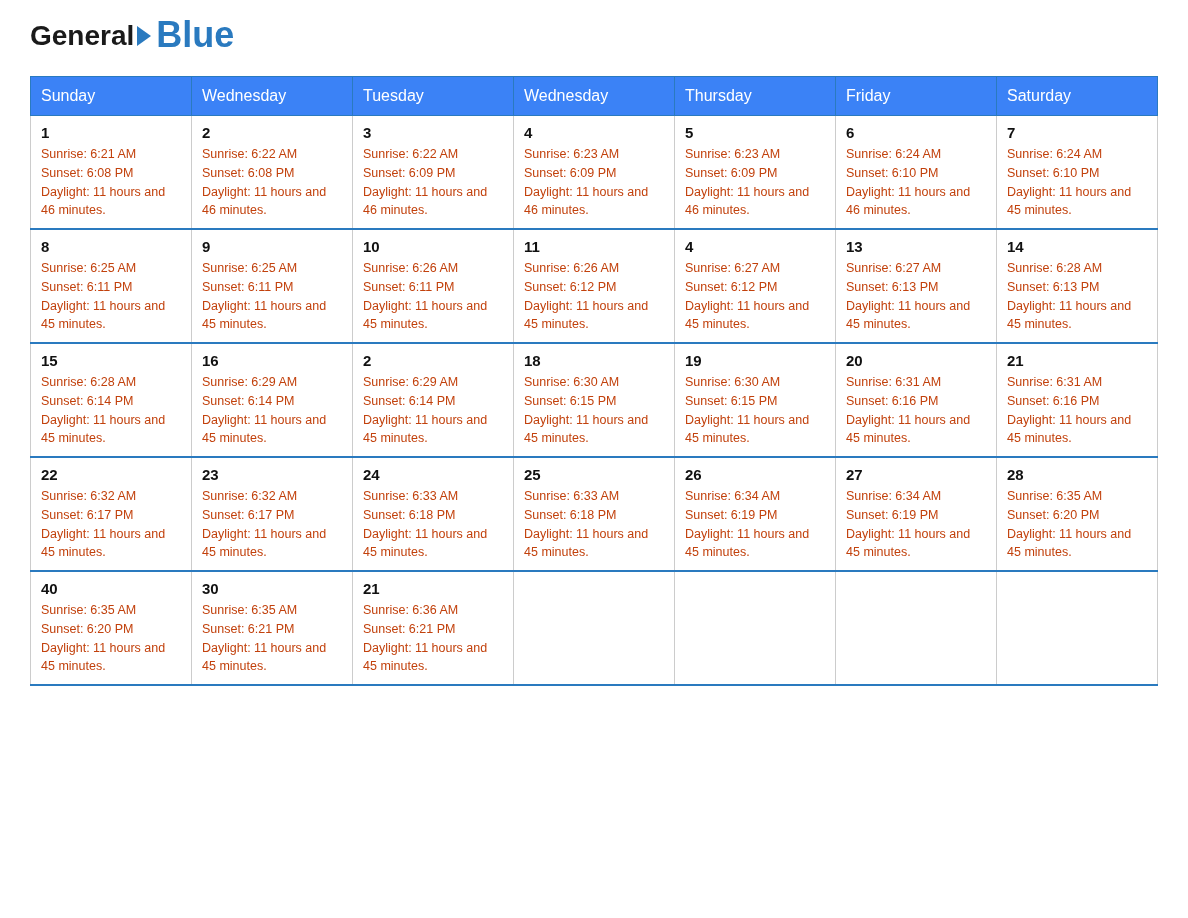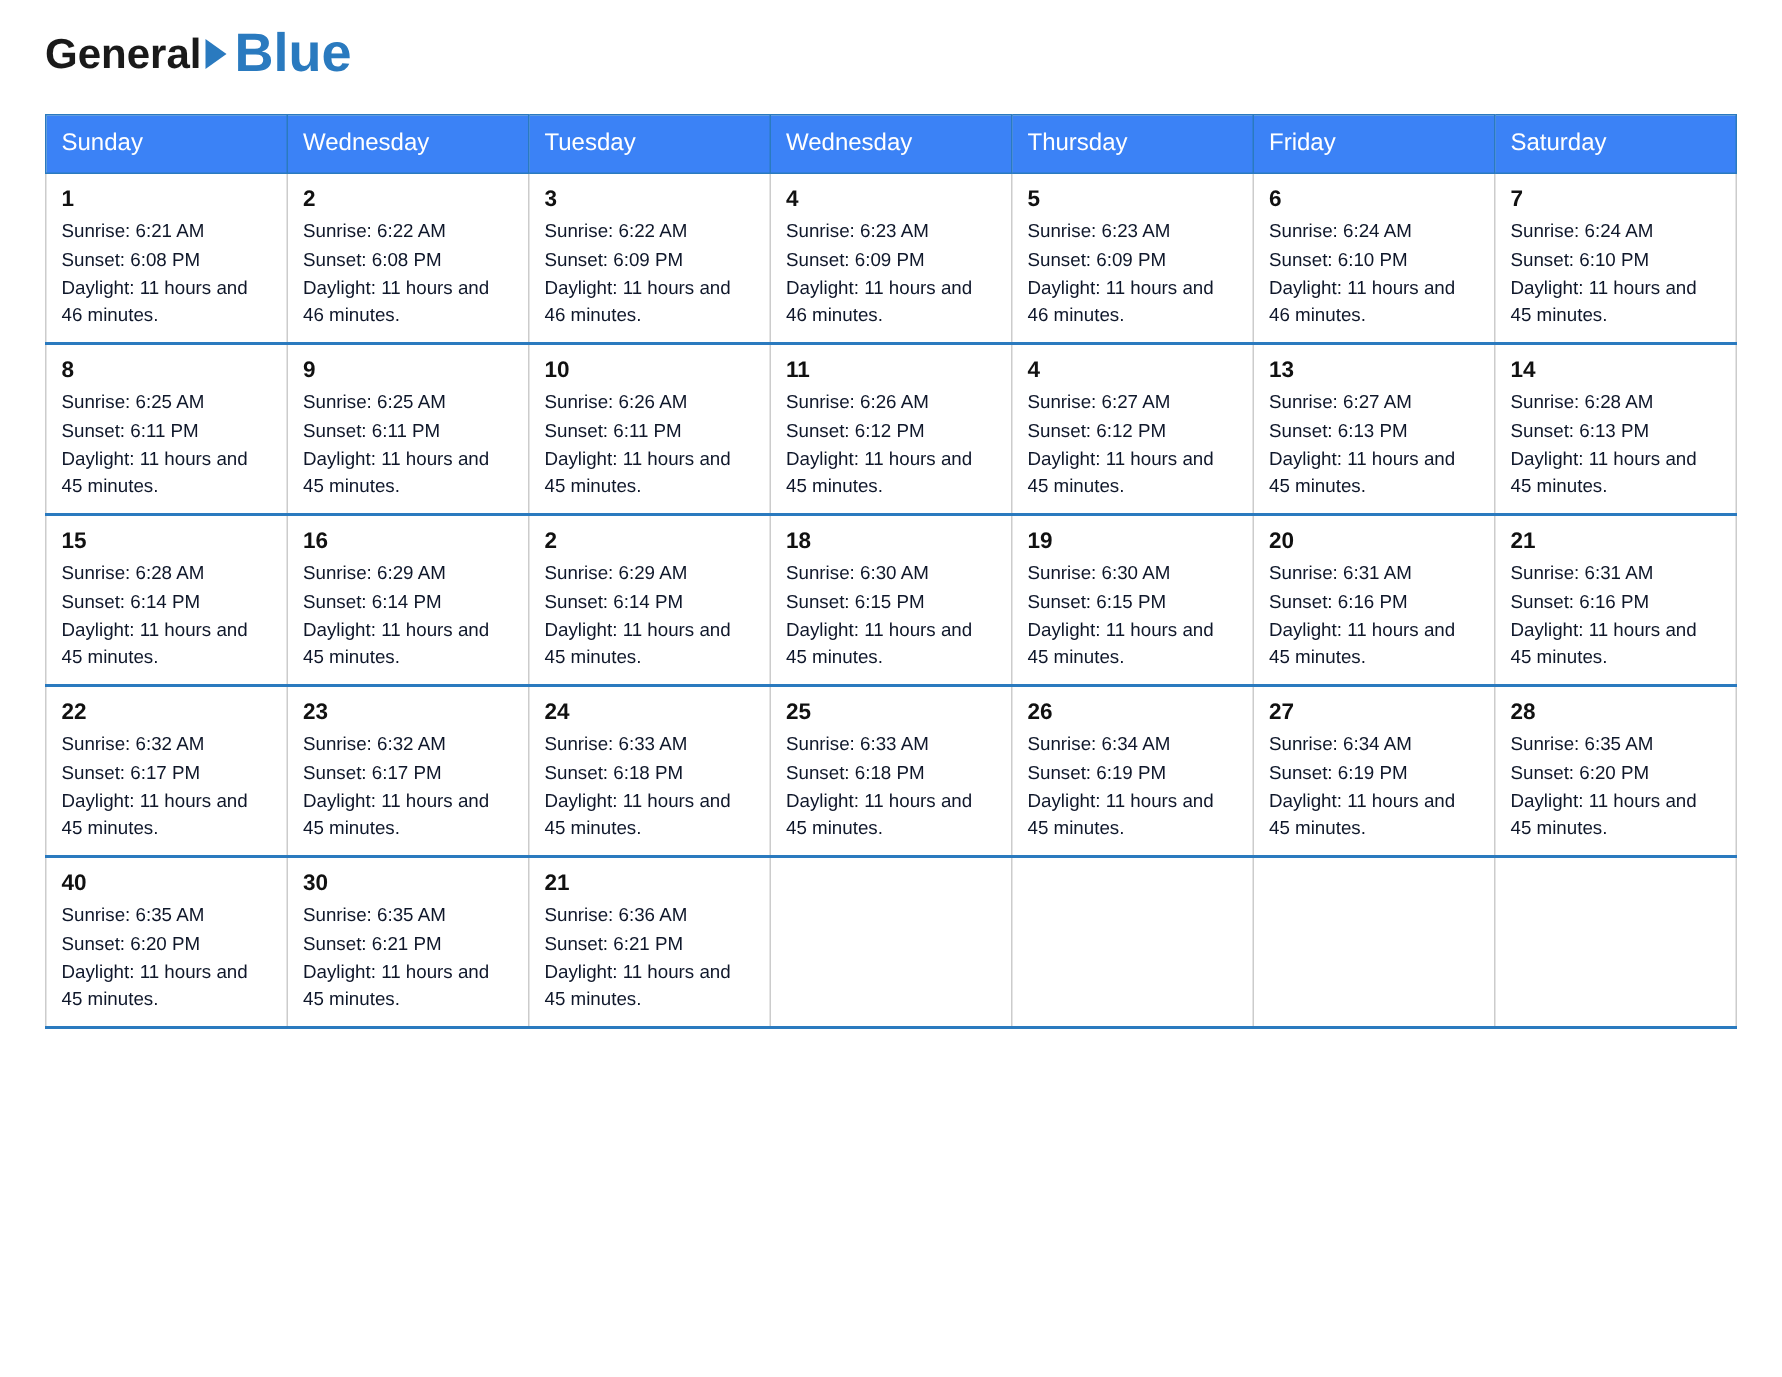--- a/index.html
+++ b/index.html
@@ -64,21 +64,21 @@
     }
     .day-num {
       font-size: 15px;
       font-weight: bold;
       margin-bottom: 4px;
       color: #111;
     }
     .day-info {
       font-size: 12.5px;
       line-height: 1.5;
-      color: #0f172a;
+      color: #c2410c;
     }
   </style>
 </head>
 <body>
 
 <div class="header">
   <div class="logo">
     <div style="display:flex;align-items:center;">
       <span style="font-size:28px;font-weight:bold;color:#1a1a1a;">General</span>
       <span style="display:inline-block;width:0;height:0;border-left:14px solid #2a7abf;border-top:10px solid transparent;border-bottom:10px solid transparent;margin:0 3px;"></span>

